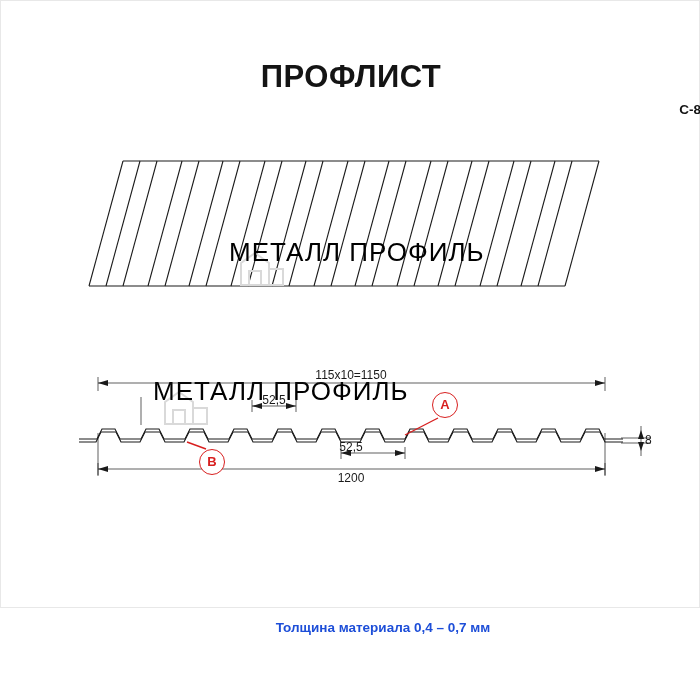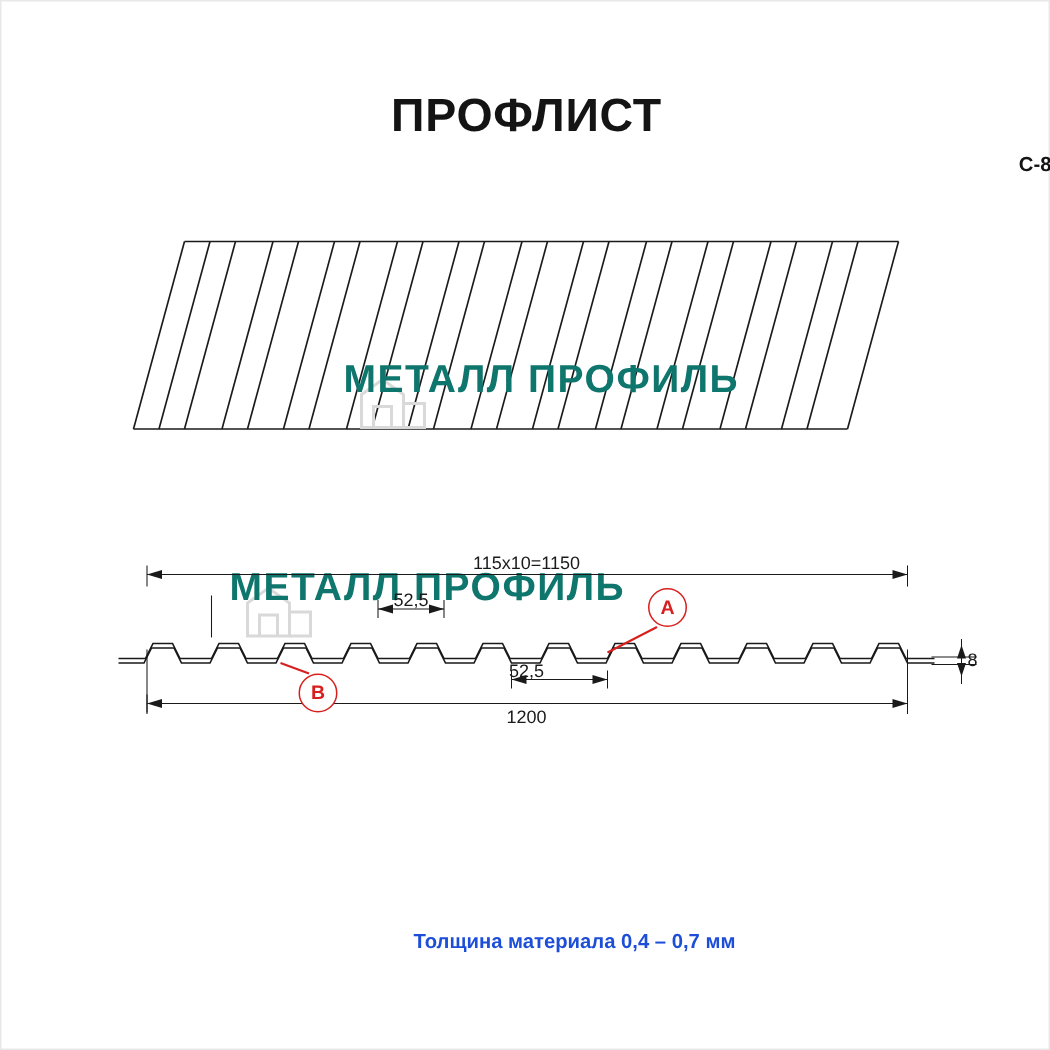--- a/index.html
+++ b/index.html
@@ -10,21 +10,21 @@
     width: 700px;
     height: 700px;
     background: #ffffff;
     font-family: "Liberation Sans", sans-serif;
     color: #1a1a1a;
     overflow: hidden;
   }
   .page {
     position: relative;
     width: 700px;
-    height: 700px;
+    height: 608px;
     border: 1px solid #e8e8e8;
     box-sizing: border-box;
   }
   .title {
     position: absolute;
     top: 58px;
     left: 0;
     width: 700px;
     text-align: center;
     font-size: 31px;
@@ -56,22 +56,22 @@
   .stage {
     position: absolute;
     top: 0;
     left: 0;
     width: 700px;
     height: 700px;
   }
   .wm {
     position: absolute;
     pointer-events: none;
-    color: #0f766e;
-    font-weight: bold;
+    color: #000000;
+    font-weight: normal;
     white-space: nowrap;
     letter-spacing: 1px;
   }
   .wm1 {
     top: 236px;
     left: 228px;
     font-size: 26px;
   }
   .wm2 {
     top: 375px;

